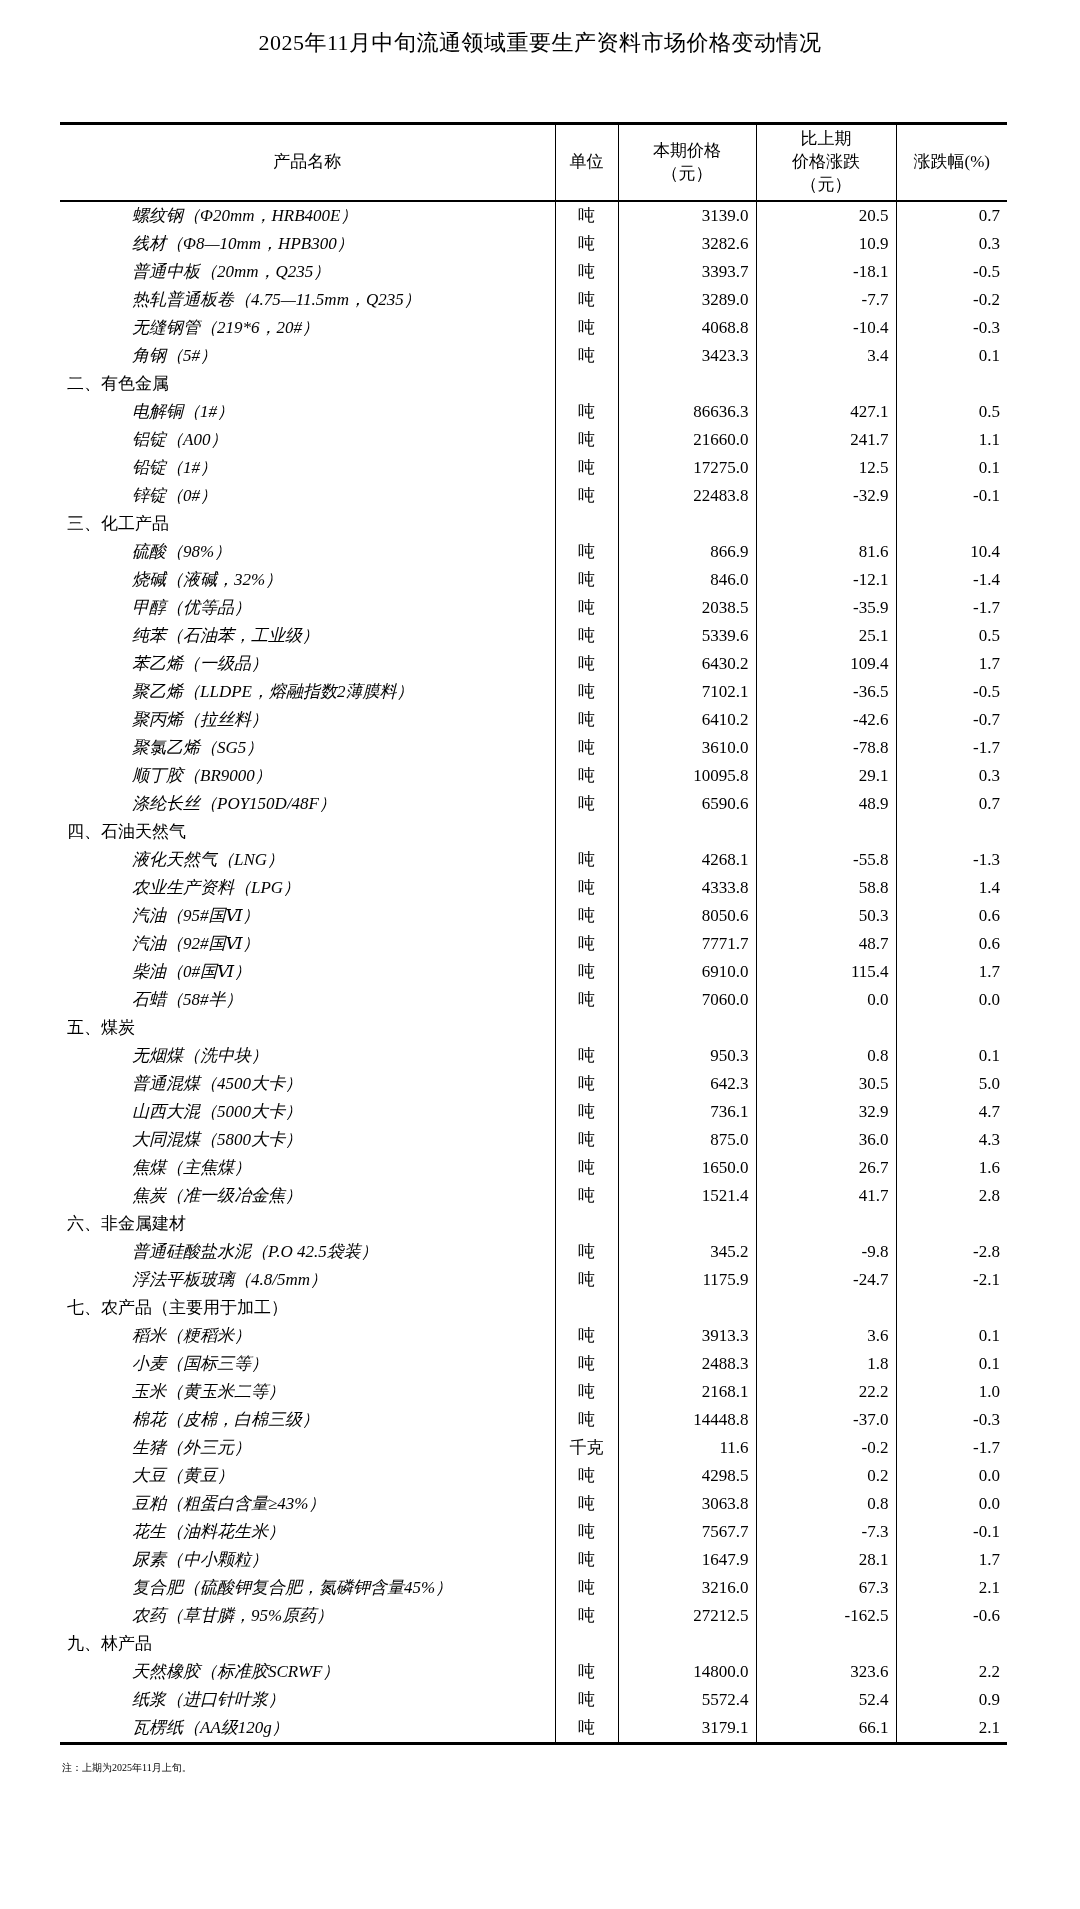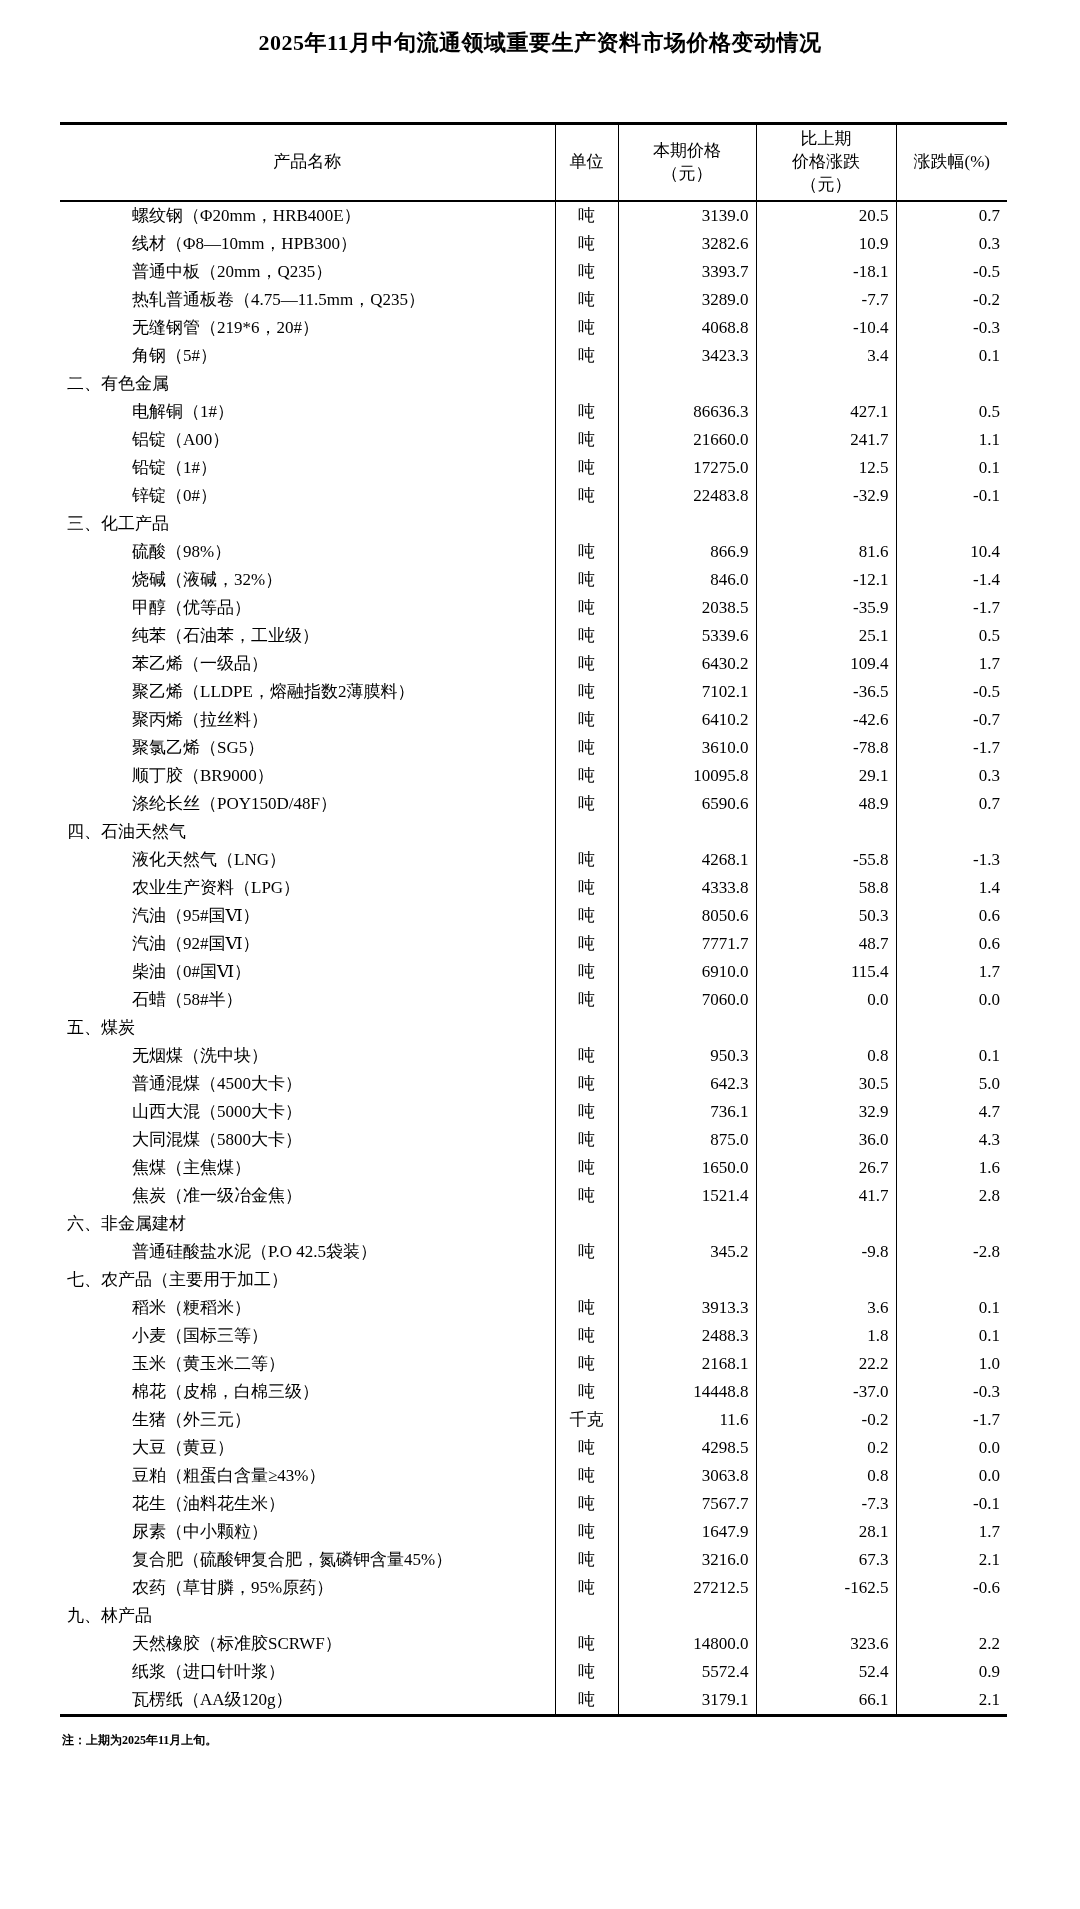--- a/index.html
+++ b/index.html
@@ -9,21 +9,21 @@
     width: 1080px;
     height: 1909px;
     overflow: hidden;
     font-family: "Liberation Serif", "DejaVu Serif", serif;
     color: #000000;
   }
   .page-title {
     margin: 28px 0 0 0;
     text-align: center;
     font-size: 22px;
-    font-weight: bold;
+    font-weight: normal;
     letter-spacing: 0.5px;
     line-height: 30px;
   }
   table.price-table {
     border-collapse: collapse;
     table-layout: fixed;
     width: 947px;
     margin: 64px 0 0 60px;
     border-top: 3px solid #000;
     border-bottom: 3px solid #000;
@@ -49,29 +49,28 @@
   }
   tbody td {
     height: 28px;
     font-size: 17px;
     padding: 0;
     vertical-align: middle;
     line-height: 28px;
     white-space: nowrap;
     overflow: hidden;
   }
-  td.c-name.item { padding-left: 72px; }
+  td.c-name.item { padding-left: 72px; font-style: italic; }
   td.c-name.cat  { padding-left: 7px; }
   td.c-unit { text-align: center; }
   td.num { text-align: right; padding-right: 7px; }
   .footnote {
     margin: 12px 0 0 62px;
-    font-size: 12px;
+    font-size: 10px;
     line-height: 22px;
-    font-weight: bold;
   }
 </style>
 </head>
 <body>
 
 <h1 class="page-title">2025年11月中旬流通领域重要生产资料市场价格变动情况</h1>
 
 <table class="price-table">
   <colgroup>
     <col class="c1">
@@ -353,20 +352,27 @@
         <td class="num"></td>
       </tr>
       <tr>
         <td class="c-name item">普通硅酸盐水泥（P.O 42.5袋装）</td>
         <td class="c-unit">吨</td>
         <td class="num">345.2</td>
         <td class="num">-9.8</td>
         <td class="num">-2.8</td>
       </tr>
       <tr>
+        <td class="c-name item">浮法平板玻璃（4.8/5mm）</td>
+        <td class="c-unit">吨</td>
+        <td class="num">1175.9</td>
+        <td class="num">-24.7</td>
+        <td class="num">-2.1</td>
+      </tr>
+      <tr>
         <td class="c-name cat">七、农产品（主要用于加工）</td>
         <td class="c-unit"></td>
         <td class="num"></td>
         <td class="num"></td>
         <td class="num"></td>
       </tr>
       <tr>
         <td class="c-name item">稻米（粳稻米）</td>
         <td class="c-unit">吨</td>
         <td class="num">3913.3</td>

